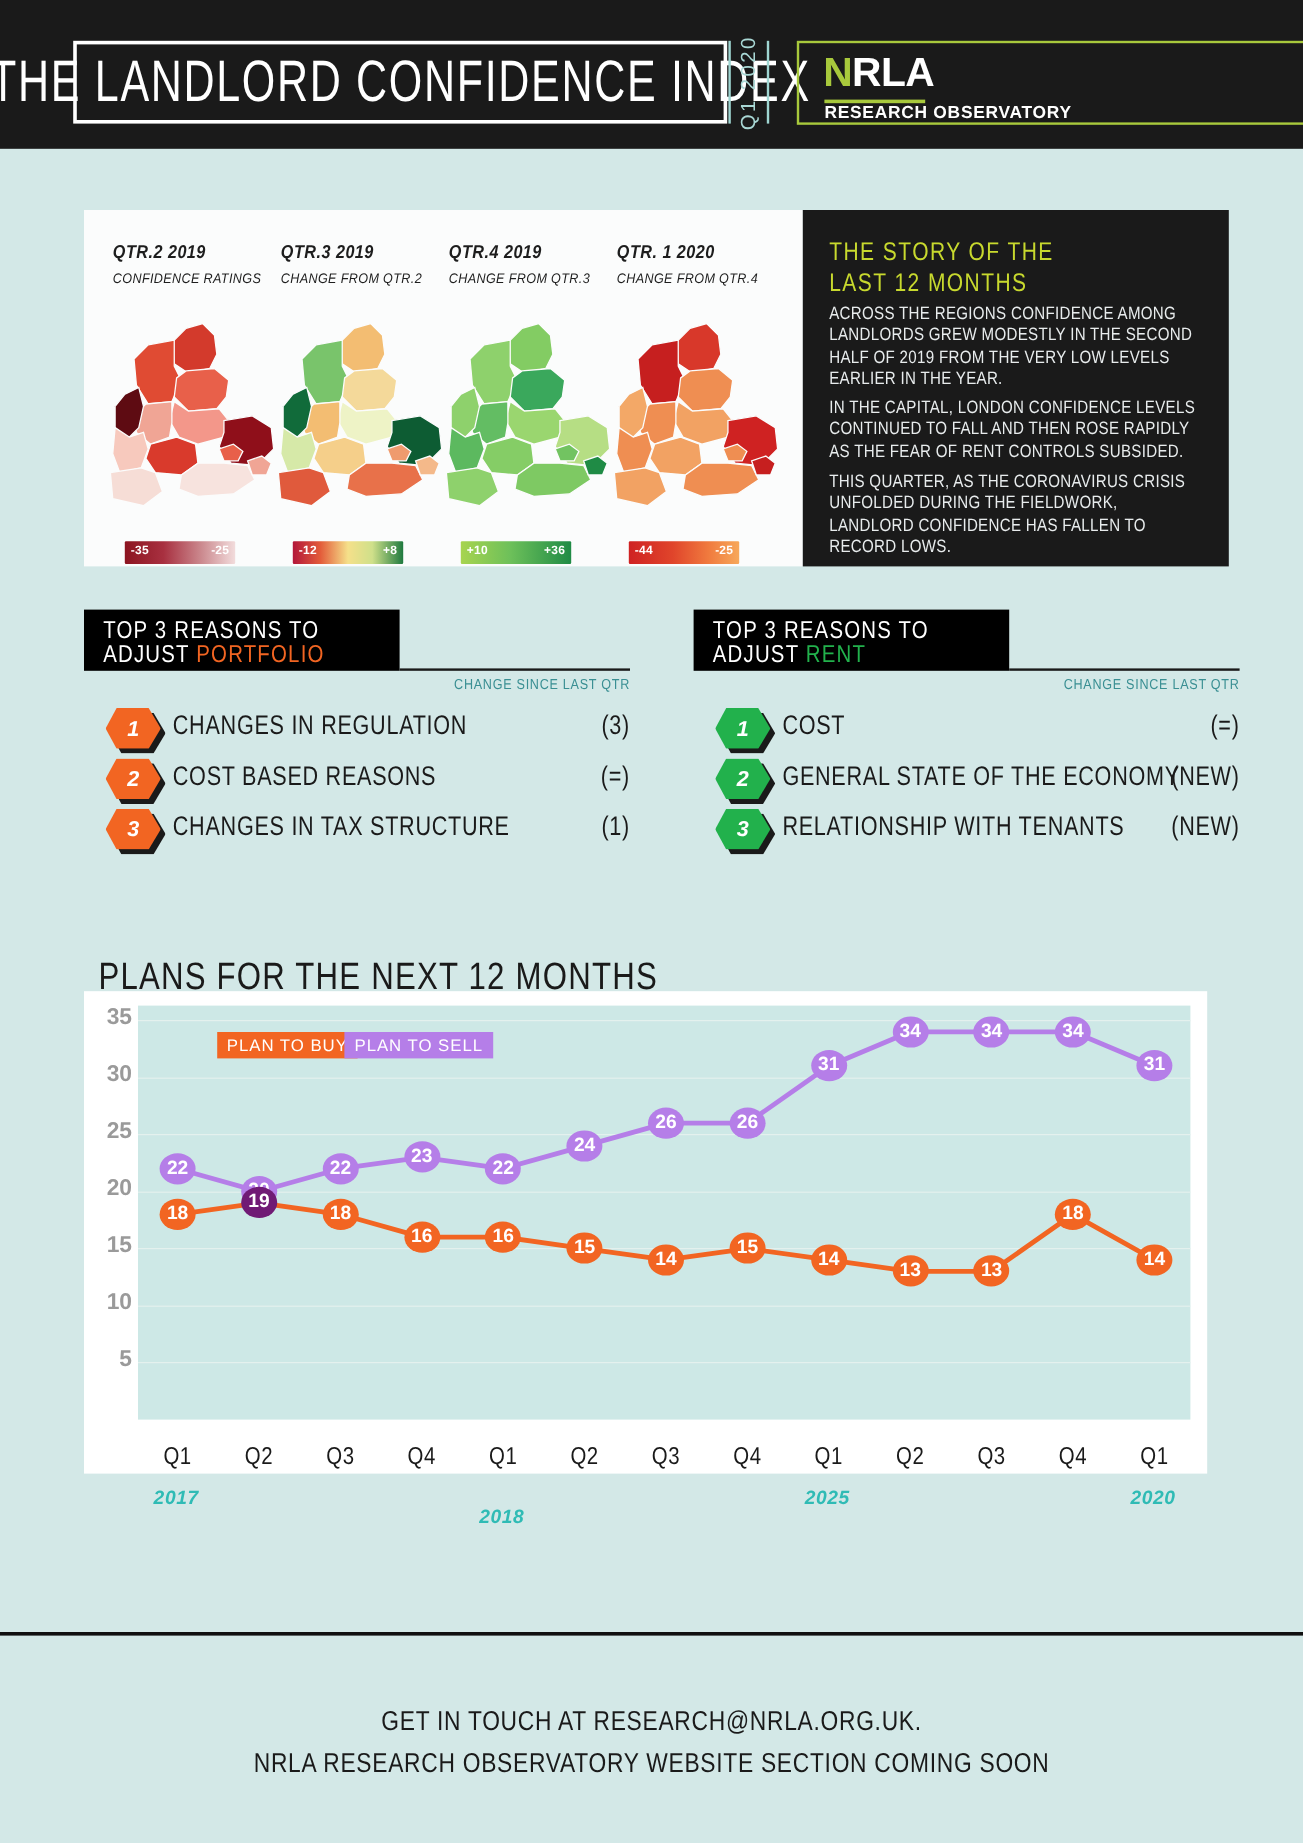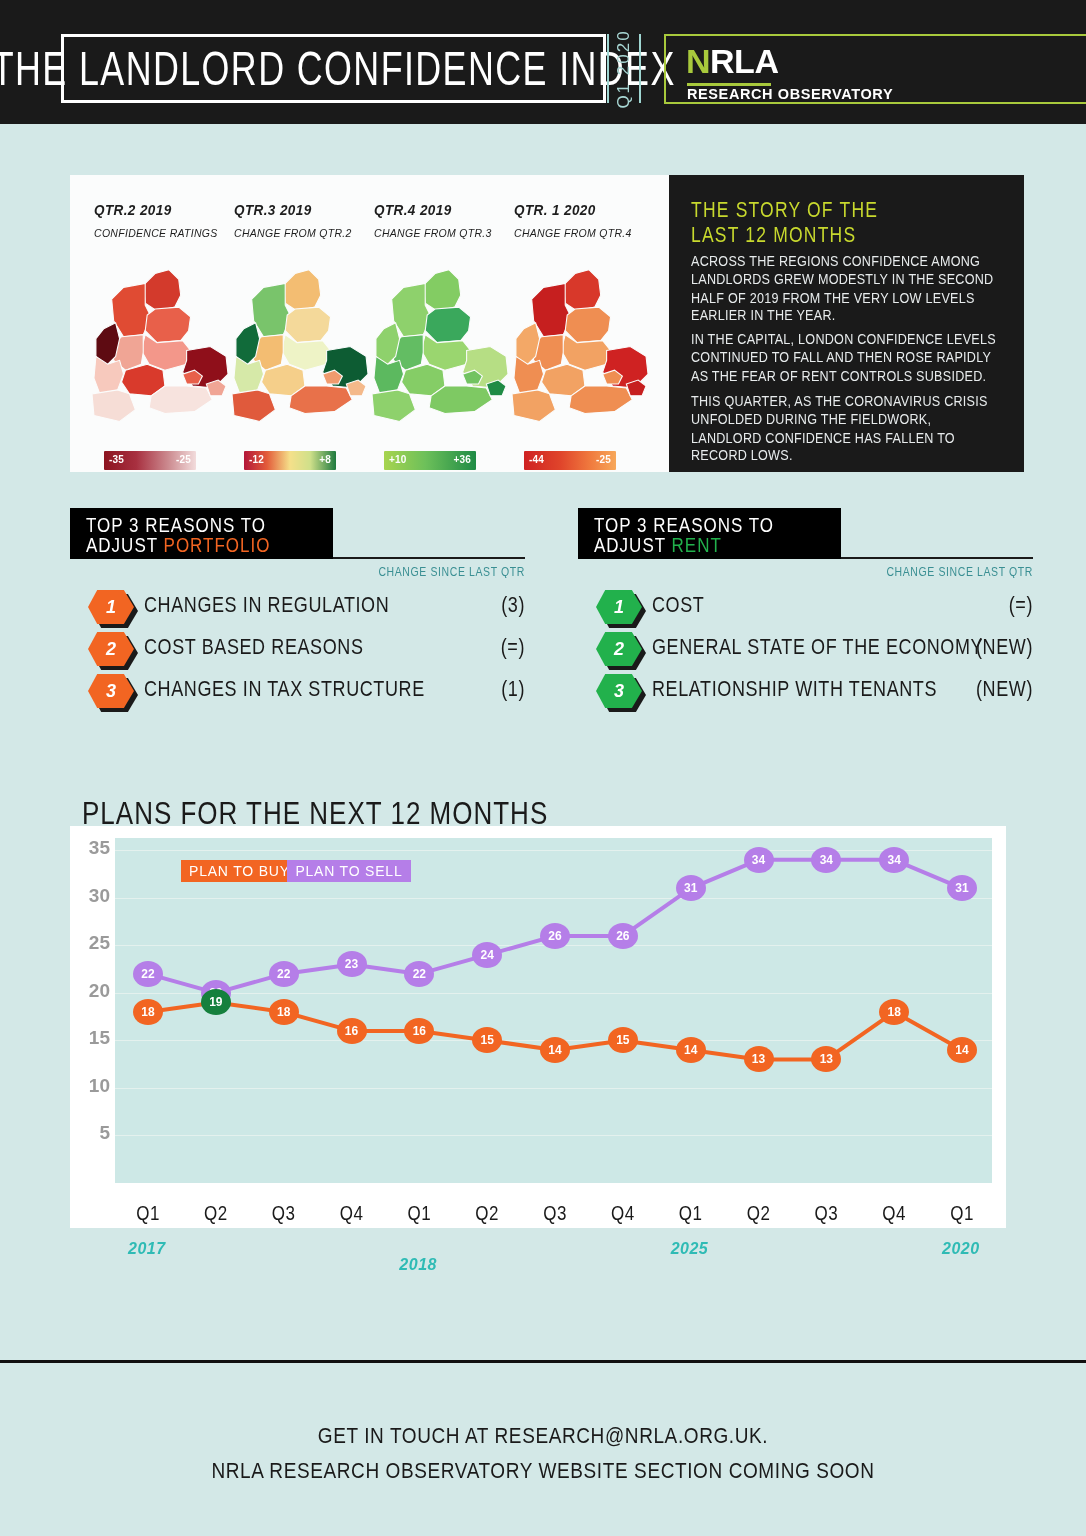--- a/index.html
+++ b/index.html
@@ -192,21 +192,21 @@
     font-family: "Liberation Sans Narrow","Liberation Sans", sans-serif;
   }
   .legend-chip {
     position: absolute; height: 22px; display: flex; align-items: center;
     padding: 0 8px; color: #ffffff; font-size: 14px; letter-spacing: 0.8px;
     font-family: "Liberation Sans Narrow","Liberation Sans", sans-serif;
   }
   .pt {
     position: absolute; width: 30px; height: 26px; border-radius: 50%;
     display: flex; align-items: center; justify-content: center;
-    color: #ffffff; font-size: 12px; font-weight: bold;
+    color: #ffffff; font-size: 16px; font-weight: bold;
     font-family: "Liberation Sans", sans-serif;
   }
 
   
   .foot-rule {
     position: absolute; left: 0; top: 1360px; width: 1086px; height: 3px; background: #101010;
   }
   .foot-line {
     position: absolute; width: 1086px; text-align: center;
     font-size: 19px; color: #1a1a1a; letter-spacing: 0.6px;
@@ -439,21 +439,21 @@
         <div class="pt" style="background: rgb(181, 126, 232); left: 289.333px; top: 122.909px;">22</div>
         <div class="pt" style="background: rgb(181, 126, 232); left: 357.167px; top: 103.901px;">24</div>
         <div class="pt" style="background: rgb(181, 126, 232); left: 425px; top: 84.8926px;">26</div>
         <div class="pt" style="background: rgb(181, 126, 232); left: 492.833px; top: 84.8926px;">26</div>
         <div class="pt" style="background: rgb(181, 126, 232); left: 560.667px; top: 37.3719px;">31</div>
         <div class="pt" style="background: rgb(181, 126, 232); left: 628.5px; top: 8.8595px;">34</div>
         <div class="pt" style="background: rgb(181, 126, 232); left: 696.333px; top: 8.8595px;">34</div>
         <div class="pt" style="background: rgb(181, 126, 232); left: 764.167px; top: 8.8595px;">34</div>
         <div class="pt" style="background: rgb(181, 126, 232); left: 832px; top: 37.3719px;">31</div>
         <div class="pt" style="background: rgb(242, 101, 34); left: 18px; top: 160.926px;">18</div>
-        <div class="pt" style="background: #15803d; left: 85.8333px; top: 151.421px;">19</div>
+        <div class="pt" style="background: #701a75; left: 85.8333px; top: 151.421px;">19</div>
         <div class="pt" style="background: rgb(242, 101, 34); left: 153.667px; top: 160.926px;">18</div>
         <div class="pt" style="background: rgb(242, 101, 34); left: 221.5px; top: 179.934px;">16</div>
         <div class="pt" style="background: rgb(242, 101, 34); left: 289.333px; top: 179.934px;">16</div>
         <div class="pt" style="background: rgb(242, 101, 34); left: 357.167px; top: 189.438px;">15</div>
         <div class="pt" style="background: rgb(242, 101, 34); left: 425px; top: 198.942px;">14</div>
         <div class="pt" style="background: rgb(242, 101, 34); left: 492.833px; top: 189.438px;">15</div>
         <div class="pt" style="background: rgb(242, 101, 34); left: 560.667px; top: 198.942px;">14</div>
         <div class="pt" style="background: rgb(242, 101, 34); left: 628.5px; top: 208.446px;">13</div>
         <div class="pt" style="background: rgb(242, 101, 34); left: 696.333px; top: 208.446px;">13</div>
         <div class="pt" style="background: rgb(242, 101, 34); left: 764.167px; top: 160.926px;">18</div>

